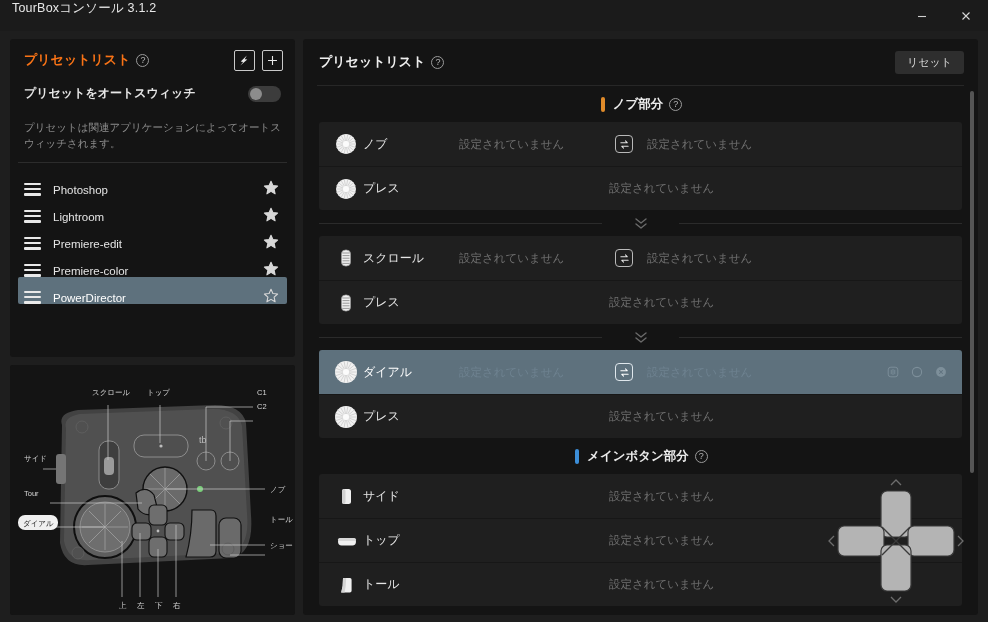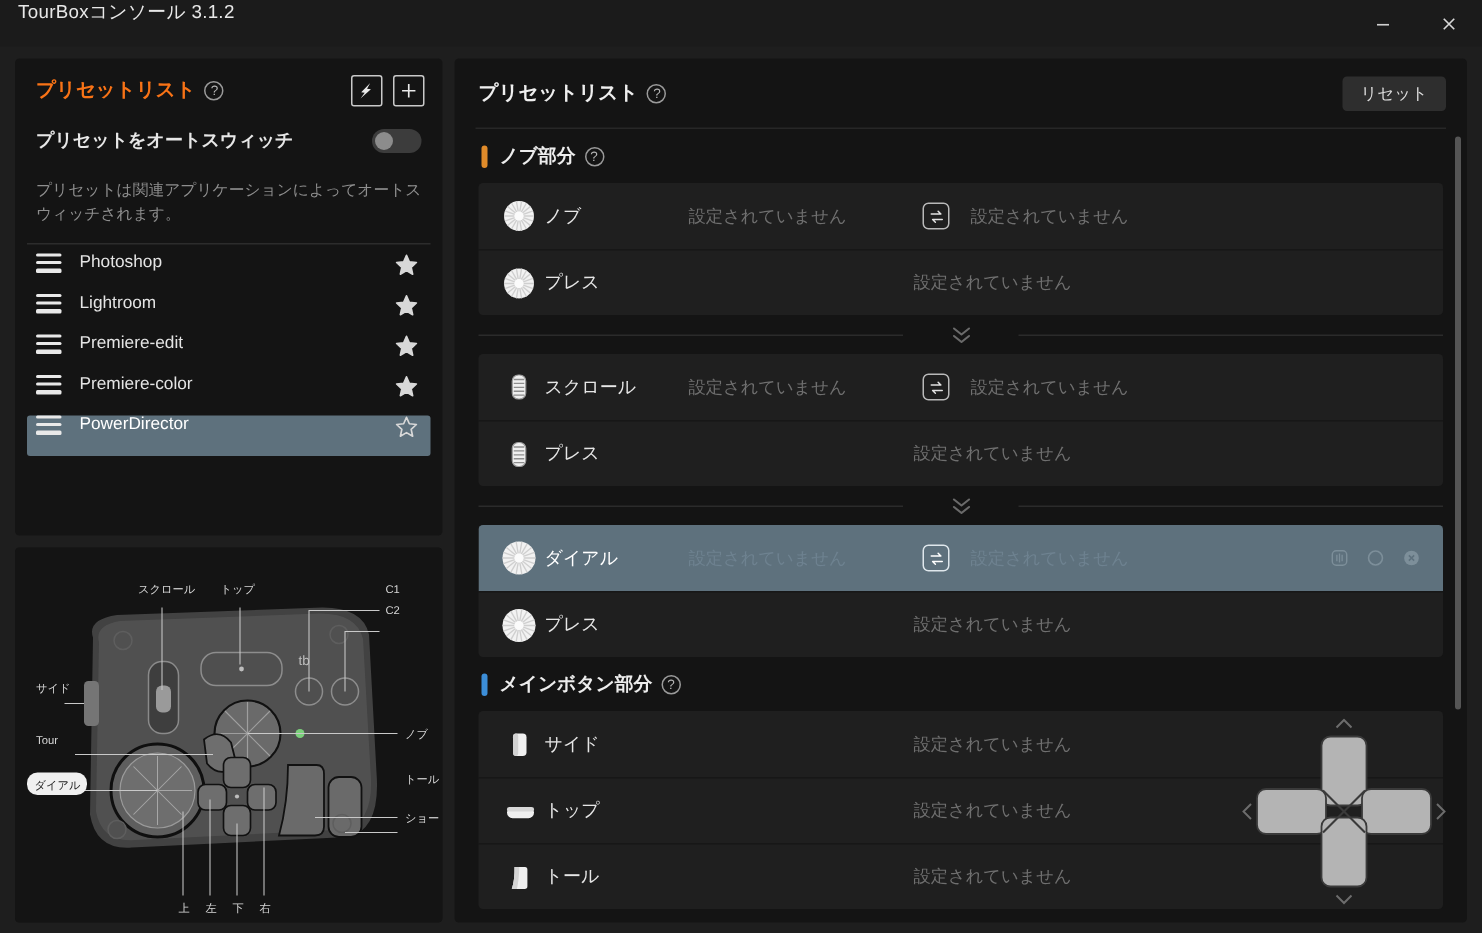--- a/index.html
+++ b/index.html
@@ -83,21 +83,21 @@
     border-radius: 50%; background: #8c8c8c;
   }
   .autosw-desc {
     margin-top: 18px; font-size: 10.5px; color: #8e8e8e; line-height: 1.5;
   }
 
   .divider { height: 1px; background: #2c2c2c; margin: 10px 8px 0 8px; }
 
   .preset-list { padding: 6px 8px 0 8px; flex: 1; }
   .plist-item {
-    height: 27px; display: flex; align-items: flex-start;
+    height: 27px; display: flex; align-items: flex-end;
     padding: 0 8px 0 6px; border-radius: 2px;
   }
   .plist-item.sel { background: #5e717d; }
   .ham { width: 17px; height: 13px; display: flex; flex-direction: column;
          justify-content: space-between; margin-right: 12px; }
   .ham i { display: block; height: 2.6px; background: #e9e9e9; border-radius: 1px; }
   .plist-name { font-size: 11.5px; color: #e4e4e4; }
   .plist-item.sel .plist-name { color: #fff; }
   .star { margin-left: auto; color: #d8d8d8; display: flex; }
 
@@ -114,21 +114,21 @@
   }
   .right-head .ttl { font-size: 13px; color: #efefef; font-weight: bold; }
   .reset-btn {
     margin-left: auto; padding: 4px 12px; border-radius: 3px;
     background: #2e2e2e; color: #dcdcdc; font-size: 11px;
   }
   .hrule { height: 1px; background: #272727; margin: 0 14px; flex: none; }
 
   .scroll-area { flex: 1; overflow: hidden; position: relative; padding: 0 16px 0 16px; }
 
-  .sec-head { display: flex; align-items: center; height: 36px; padding-left: 2px; }
+  .sec-head { display: flex; align-items: center; height: 36px; padding-left: 2px; justify-content: center; }
   .sec-bar { width: 4px; height: 15px; border-radius: 2px; margin-right: 8px; }
   .sec-title { font-size: 12.5px; color: #ededed; font-weight: bold; }
 
   .group { background: #1f1f1f; border-radius: 3px; overflow: hidden; }
   .row {
     height: 44px; display: flex; align-items: center;
     padding: 0 14px 0 10px; position: relative;
   }
   .row + .row { border-top: 1px solid #171717; }
   .row.hl { background: #5e717d; }

